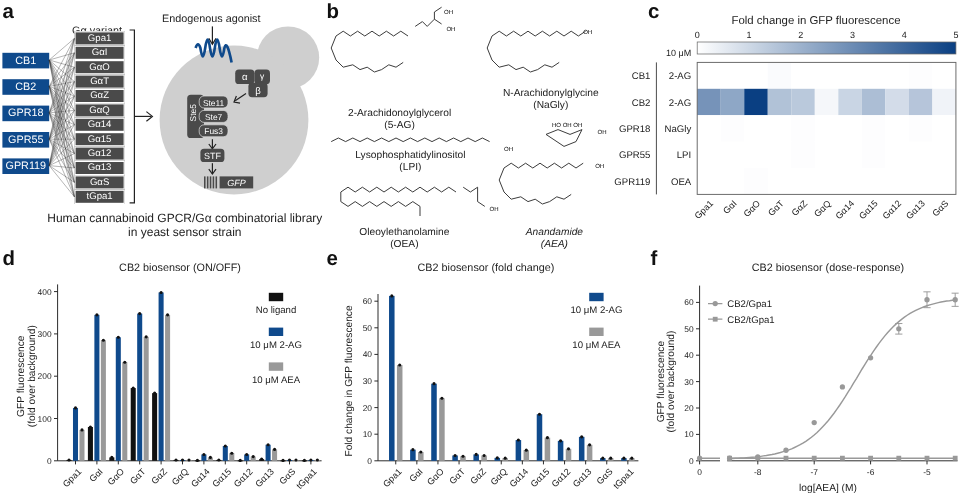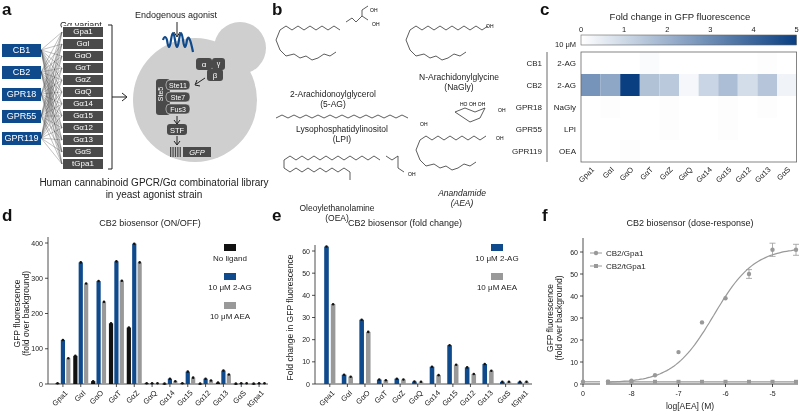--- a/index.html
+++ b/index.html
@@ -140,21 +140,21 @@
     <rect x="170" y="147" width="1.3" height="10" fill="#4a4a4a"></rect>
     <rect x="172.4" y="147" width="1.3" height="10" fill="#4a4a4a"></rect>
     <rect x="174.8" y="147" width="1.3" height="10" fill="#4a4a4a"></rect>
     <rect x="177.2" y="147" width="1.3" height="10" fill="#4a4a4a"></rect>
     <rect x="179.6" y="147" width="1.3" height="10" fill="#4a4a4a"></rect>
     <rect x="183" y="147" width="28" height="10" fill="#4a4a4a"></rect>
     <text x="197" y="155" font-size="7.5" fill="#fff" text-anchor="middle" font-style="italic">GFP</text>
   </svg>
 
 <div class="caption" style="left:0;top:177px;width:260px;">Human cannabinoid GPCR/Gα combinatorial library</div>
-<div class="caption" style="left:0;top:189px;width:260px;">in yeast agonist strain</div>
+<div class="caption" style="left:0;top:189px;width:260px;">in yeast sensor strain</div>
 
 <div class="panel-letter" style="left:272px;top:0px;">b</div>
 <svg id="panelB-svg" style="left:270px;top:0;" width="270" height="205">
     <path d="M10 30 l6 -4 l6 4 l6 -4 l6 4 l6 -4 l6 4 l6 -4 l6 4 l6 -4 l6 4 M10 30 l-4 10 l4 10 l6 6 l8 -2 l6 4 l6 -2 l6 4 l6 -2 l6 -4 l6 2 l6 -4" fill="none" stroke="#333" stroke-width="0.8"></path>
     <path d="M76 22 l6 -4 l4 4 l6 -6 l6 4 M92 16 l0 -6 l6 -4" fill="none" stroke="#333" stroke-width="0.8"></path>
     <text x="100" y="12" font-size="5">OH</text>
     <text x="102" y="26" font-size="5">OH</text>
     <path d="M140 30 l6 -4 l6 4 l6 -4 l6 4 l6 -4 l6 4 l6 -4 l6 4 l6 -4 l6 4 l6 -4 l6 4 l6 -4 M140 30 l-4 10 l4 10 l6 6 l8 -2 l6 4 l6 -2 l6 4 l6 -2 l6 -4 l6 2 l6 -4" fill="none" stroke="#333" stroke-width="0.8"></path>
     <text x="216" y="28" font-size="5">OH</text>
     <path d="M6 118 l6 -3 l6 3 l6 -3 l6 3 l6 -3 l6 3 l6 -3 l6 3 l6 -3 l6 3 l6 -3 l6 3 l6 -3 l6 3 l6 -3 l6 3 l6 -3 l6 3 l6 -3 l6 3 l6 -3 l6 3" fill="none" stroke="#333" stroke-width="0.8"></path>
@@ -173,21 +173,21 @@
   <div>(5-AG)</div>
 </div>
 <div class="chem-name" style="left:404px;top:72px;width:110px;font-style:normal;">
   <div>N-Arachidonylglycine</div>
   <div>(NaGly)</div>
 </div>
 <div class="chem-name" style="left:282px;top:124px;width:120px;">
   <div>Lysophosphatidylinositol</div>
   <div>(LPI)</div>
 </div>
-<div class="chem-name" style="left:282px;top:188px;width:110px;margin-top:15px;">
+<div class="chem-name" style="left:282px;top:188px;width:110px;">
   <div>Oleoylethanolamine</div>
   <div>(OEA)</div>
 </div>
 <div class="chem-name" style="left:412px;top:188px;width:100px;font-style:italic;">
   <div>Anandamide</div>
   <div>(AEA)</div>
 </div>
 
 <div class="panel-letter" style="left:540px;top:0px;">c</div>
 <svg id="panelC-svg" style="left:530px;top:0;" width="269" height="210">

